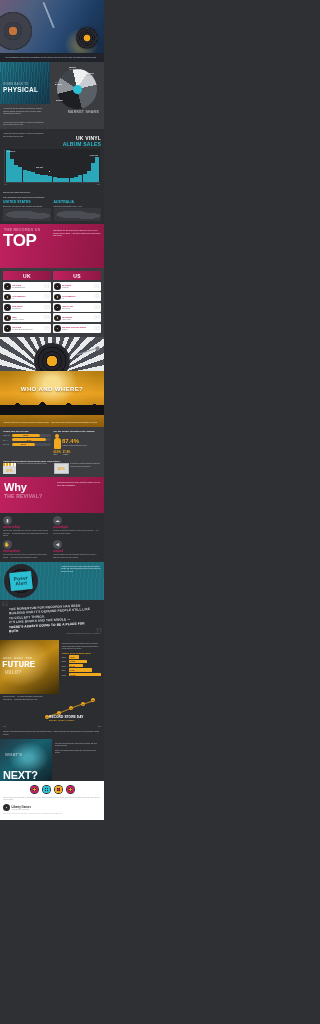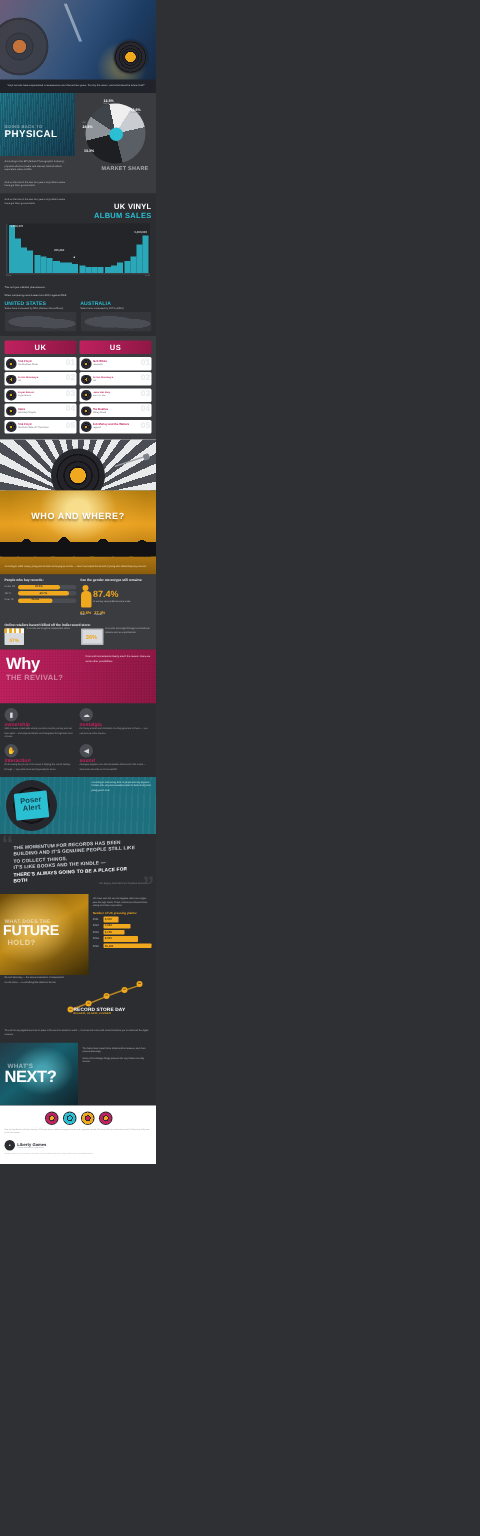--- a/index.html
+++ b/index.html
@@ -301,20 +301,21 @@
     text-transform:uppercase; letter-spacing:.1px; transform:skewY(-3deg);
     padding:0 5px;
   }
   .quote .hl { color:#ffffff; }
   .quote .src { font-size:1.6px; color:#7d838a; text-align:right; margin-top:2px; transform:none; }
 
   
   .future { display:flex; background:#2b2d31; }
   .fut-left { width:69px; position:relative; height:54px;
     background:linear-gradient(150deg,#6b4a08,#c08a16 45%,#3a2a06);
+    font-family:Liberation Mono, monospace;
   }
   .fut-left .glow { position:absolute; inset:0; background:radial-gradient(ellipse at 35% 40%, rgba(255,215,120,.55) 0 14%, transparent 55%); }
   .fut-left .t1 { position:absolute; left:3px; top:16px; font-size:3.4px; font-weight:bold; color:rgba(255,255,255,.55); text-transform:uppercase; letter-spacing:.2px; }
   .fut-left .t2 { position:absolute; left:2px; top:20px; font-size:9.5px; line-height:9.5px; font-weight:bold; color:#fff; letter-spacing:-.2px; text-transform:uppercase; }
   .fut-left .t3 { position:absolute; left:5px; top:30px; font-size:5px; font-weight:bold; color:rgba(255,255,255,.55); text-transform:uppercase; letter-spacing:.3px; }
   .fut-right { width:52px; padding:3px 3px 2px; }
   .fut-right > p { color:#b9bec5; }
   .fut-right h4 { font-size:2px; font-weight:bold; color:#f0a81e; margin:2px 0 1px; }
   .ybar { display:flex; align-items:center; gap:1px; margin-bottom:1px; }
   .ybar .yr { font-size:1.8px; font-weight:bold; color:#9aa0a7; width:6px; flex:none; }
@@ -333,21 +334,21 @@
   .sd-foot span { font-size:1.5px; color:#7d838a; }
 
   .digitalnote { background:#2b2d31; padding:2px 3px 3px; color:#b9bec5; }
 
   
   .next { display:flex; background:#2b2d31; }
   .next-left { width:52px; height:42px; position:relative;
     background:linear-gradient(140deg,#243a47,#17606e 45%,#10222b); overflow:hidden; }
   .next-left .spark { position:absolute; inset:0; background:radial-gradient(ellipse at 55% 45%, rgba(120,230,245,.5) 0 10%, transparent 50%); }
   .next-left .n1 { position:absolute; left:5px; top:13px; font-size:4.2px; font-weight:bold; color:rgba(255,255,255,.5); text-transform:uppercase; letter-spacing:.2px; }
-  .next-left .n2 { position:absolute; left:3px; top:18px; font-size:11px; line-height:11px; font-weight:bold; color:#fff; letter-spacing:-.3px; text-transform:uppercase; }
+  .next-left .n2 { position:absolute; left:3px; top:31px; font-size:11px; line-height:11px; font-weight:bold; color:#fff; letter-spacing:-.3px; text-transform:uppercase; }
   .next-right { width:52px; padding:4px 3px; color:#b9bec5; }
 
   
   .footer { background:#ffffff; padding:4px 3px 5px; color:#6d7076; }
   .flogos { display:flex; align-items:center; justify-content:center; gap:3px; margin-bottom:3px; }
   .flogo { width:9px; height:9px; border-radius:50%;
     background:radial-gradient(circle at 50% 50%, #f0a81e 0 20%, #2b2d31 21% 30%, #c0215f 31% 60%, #2b2d31 61% 100%); }
   .flogo.b { background:radial-gradient(circle at 50% 50%, #2bbfd4 0 20%, #2b2d31 21% 30%, #2bbfd4 31% 60%, #2b2d31 61% 100%); }
   .flogo.c { background:radial-gradient(circle at 50% 50%, #c0215f 0 20%, #2b2d31 21% 30%, #f0a81e 31% 60%, #2b2d31 61% 100%); }
   .footer .fnote { font-size:1.4px; line-height:2.1px; color:#9aa0a7; }
@@ -457,20 +458,26 @@
         <div class="cmap"></div>
       </div>
       <div class="ccard">
         <h3>Australia</h3>
         <p class="tiny">Sales have increased by 127% (ARIA)</p>
         <div class="cmap"></div>
       </div>
     </div>
   </div>
 
+  <div class="sec topsec">
+    <div class="halftone"></div>
+    <div class="kick">The Records US</div>
+    <div class="big">Top</div>
+    <div class="blurb tiny">Interestingly, the top selling LPs of 2015 were a mix of new releases and re-issues — but with a certain genre being held in high regard.</div>
+  </div>
 
   <div class="sec lists">
     <div class="lcol">
       <div class="lhead">UK</div>
       <div class="lrow">
         <div class="cover"></div>
         <div class="meta">
           <div class="art">Pink Floyd</div>
           <div class="alb">The Endless River</div>
         </div>

